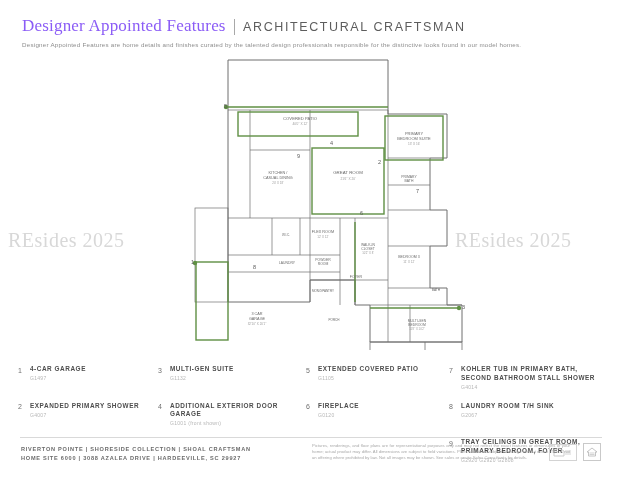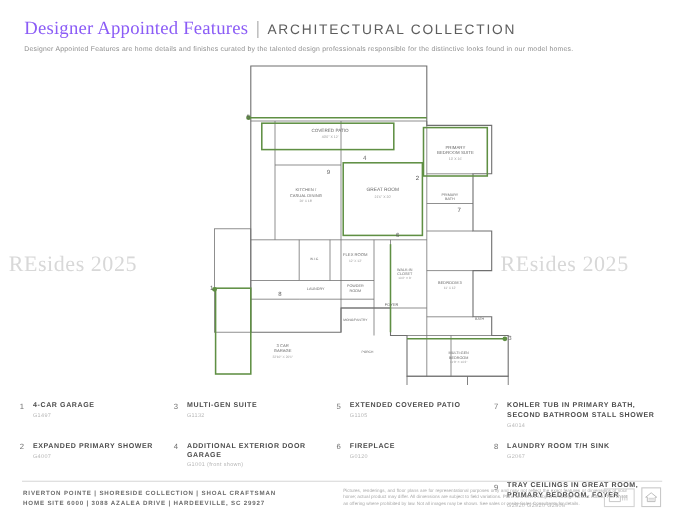--- a/index.html
+++ b/index.html
@@ -184,21 +184,21 @@
 </style>
 </head>
 <body>
 
 <div class="page">
 
   <div class="header">
     <div class="title-line">
       <span class="title-main">Designer Appointed Features</span>
       <span class="title-sep">|</span>
-      <span class="title-sub">ARCHITECTURAL COLLECTION</span>
+      <span class="title-sub">ARCHITECTURAL CRAFTSMAN</span>
     </div>
     <div class="subtitle">Designer Appointed Features are home details and finishes curated by the talented design professionals responsible for the distinctive looks found in our model homes.</div>
   </div>
 
   <div class="plan-area">
     <svg class="plan-svg" width="621" height="300" viewBox="0 0 621 300">
       <g stroke="#6f6f6f" stroke-width="0.7" fill="none">
 
         <path d="M218,10 L378,10 L378,64 L437,64 L437,108 L420,108 L420,160 L437,160 L437,196 L420,196
                  L420,238 L437,238 L437,255 L452,255 L452,292 L360,292 L360,255 L345,255 L345,230

